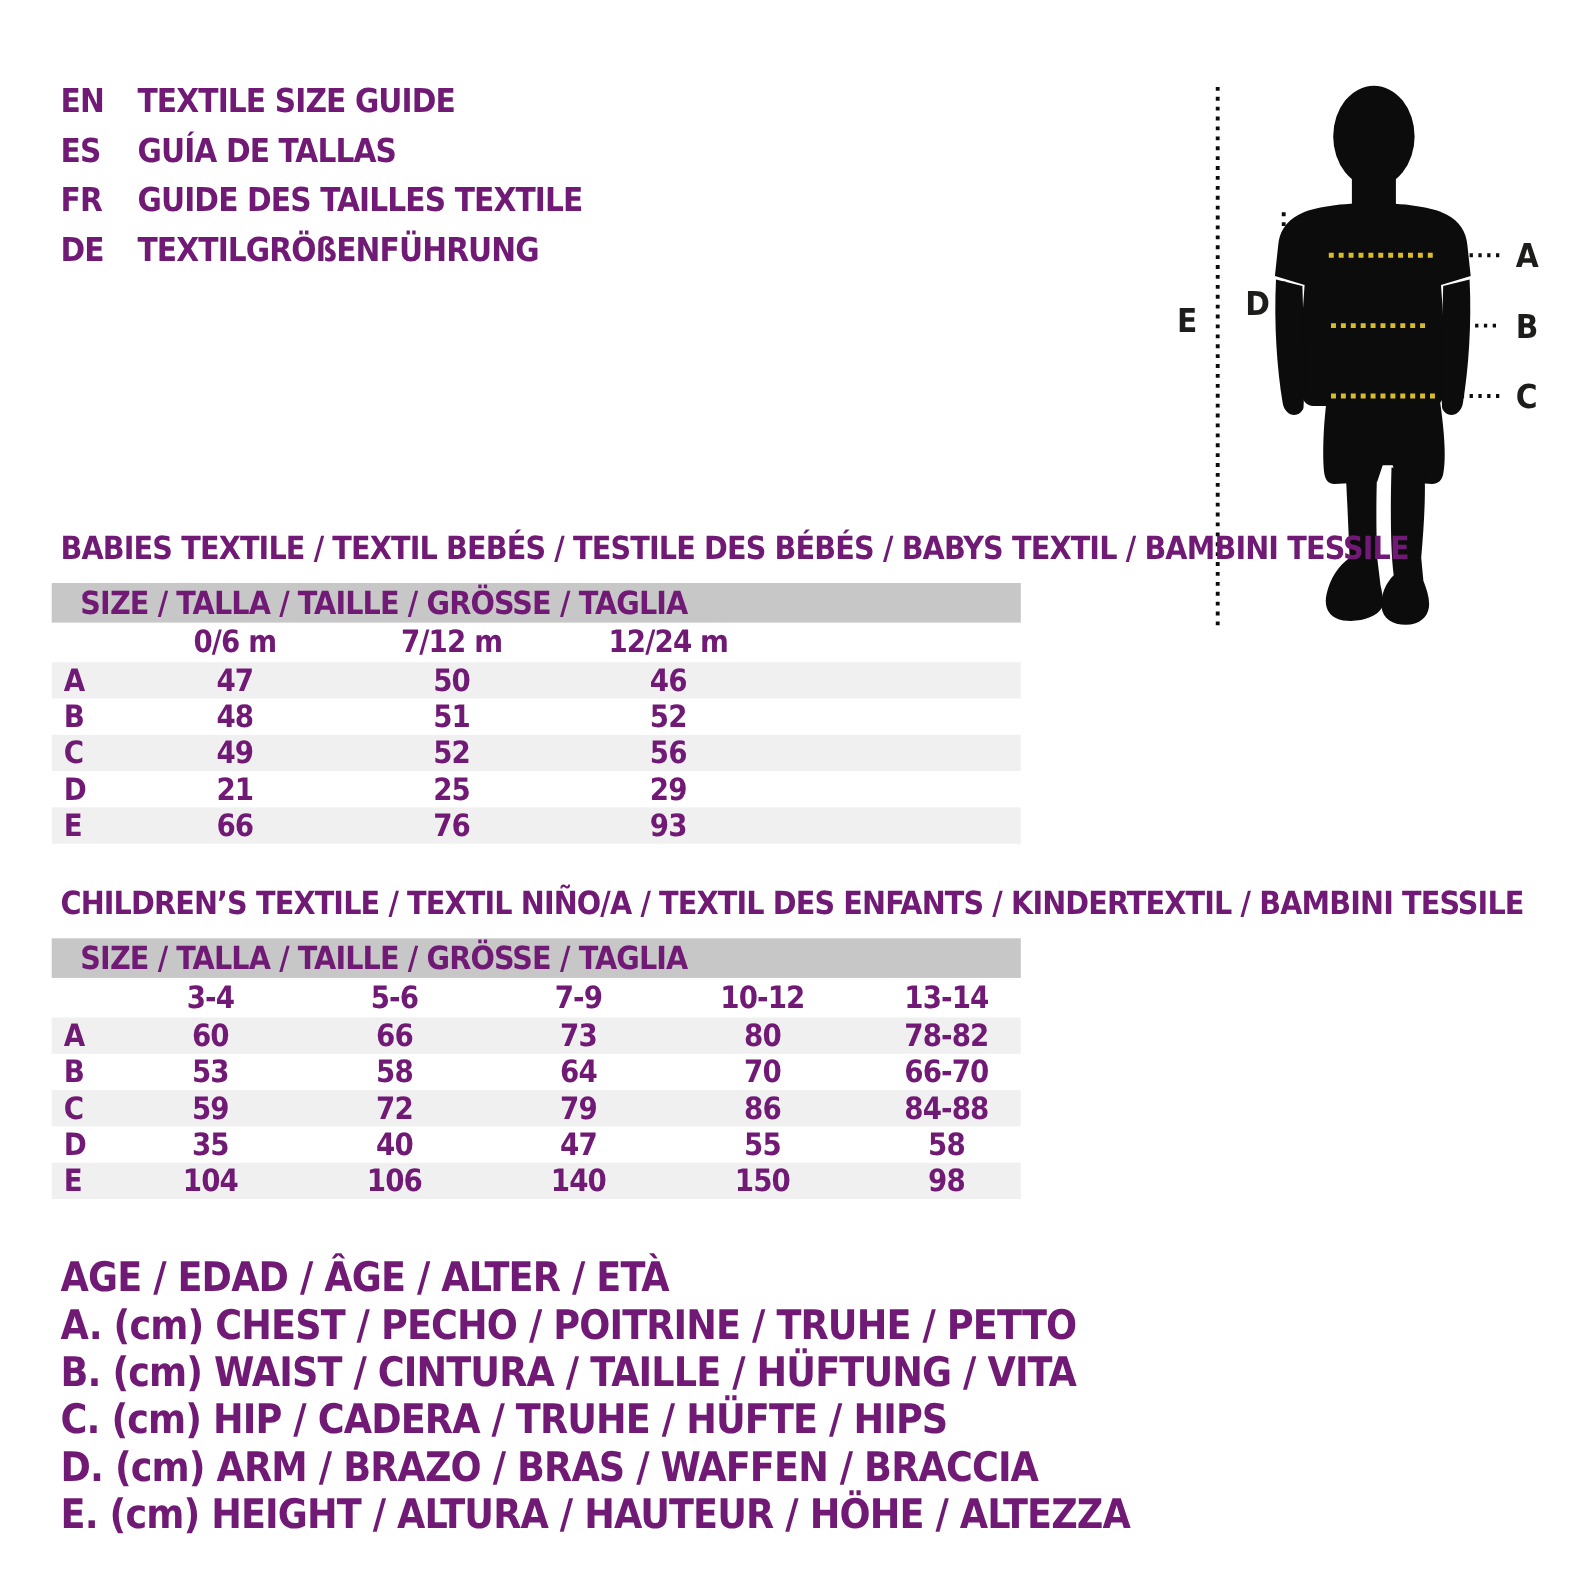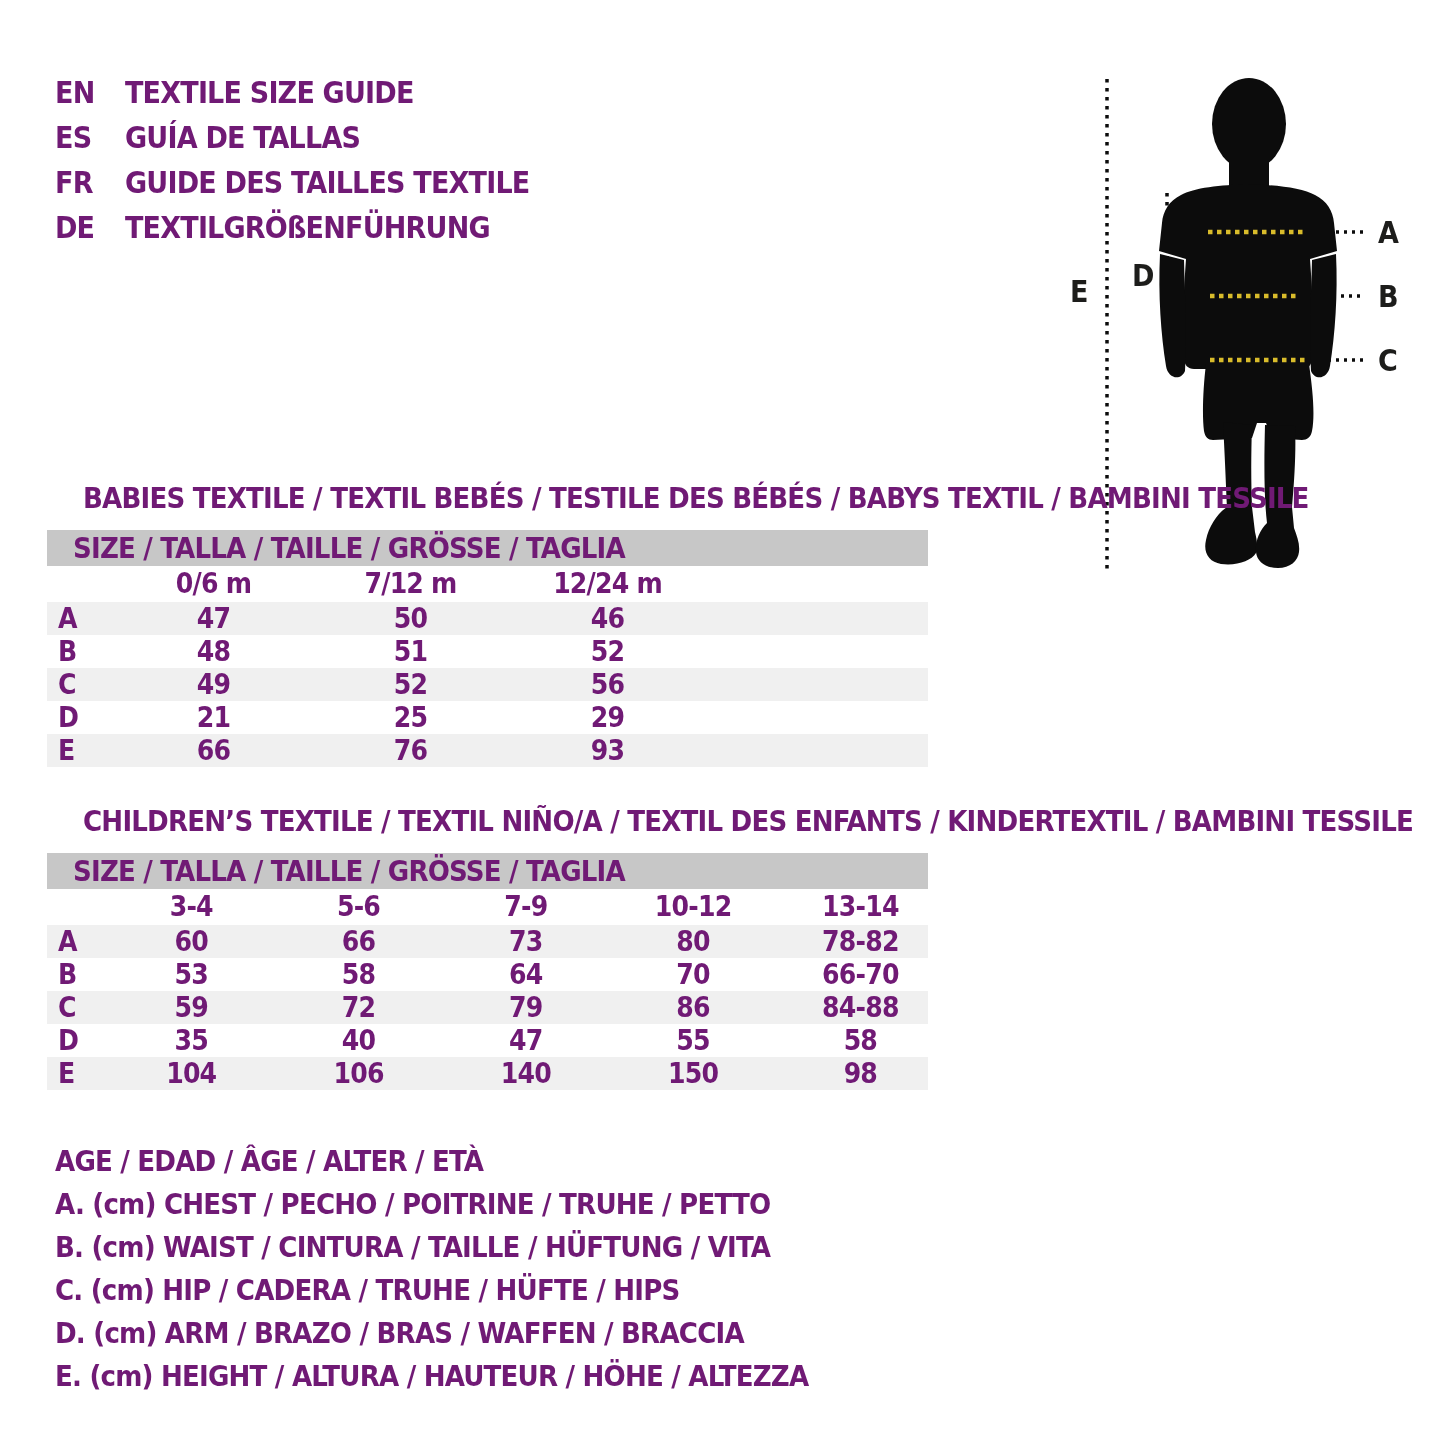--- a/index.html
+++ b/index.html
@@ -6,32 +6,32 @@
   #page{
     position:relative;width:1445px;height:1445px;background:#ffffff;overflow:hidden;
     font-family:"DejaVu Sans Condensed","Liberation Sans","DejaVu Sans",sans-serif;
     font-stretch:condensed;font-weight:700;color:#701a75;letter-spacing:-0.8px;
   }
   
   .lang-block{position:absolute;left:55px;top:70px;}
   .lang-row{display:flex;height:45px;line-height:45px;font-size:30px;}
   .lang-code{width:70px;}
   
-  .section-title{position:absolute;left:55px;font-size:29px;line-height:30px;white-space:nowrap;margin-left:28px;}
+  .section-title{position:absolute;left:55px;font-size:29px;line-height:30px;white-space:nowrap;}
   
   .sizetable{position:absolute;left:47px;width:881px;}
   .size-bar{height:36px;line-height:36px;background:#c7c7c7;font-size:29px;padding-left:26px;box-sizing:border-box;}
   .tr{display:flex;height:33px;line-height:33px;font-size:28px;gap:32px;}
   .tr.head{height:36px;line-height:36px;}
   .tr.stripe{background:#f0f0f0;}
   .td{width:165px;text-align:center;}
   .td.lbl{width:52px;text-align:left;padding-left:11px;box-sizing:border-box;}
   
   .legend{position:absolute;left:55px;top:1140px;}
-  .legend-line{height:43px;line-height:43px;font-size:29px;white-space:nowrap;}
+  .legend-line{height:43px;line-height:43px;font-size:37px;white-space:nowrap;}
   
   .fig{position:absolute;left:1060px;top:70px;width:385px;height:510px;}
   .fig text{font-family:"DejaVu Sans Condensed","Liberation Sans","DejaVu Sans",sans-serif;font-weight:700;font-size:30px;fill:#1d1d1b;}
 </style>
 </head>
 <body>
 
 <div id="page">
 
   <div class="lang-block">

